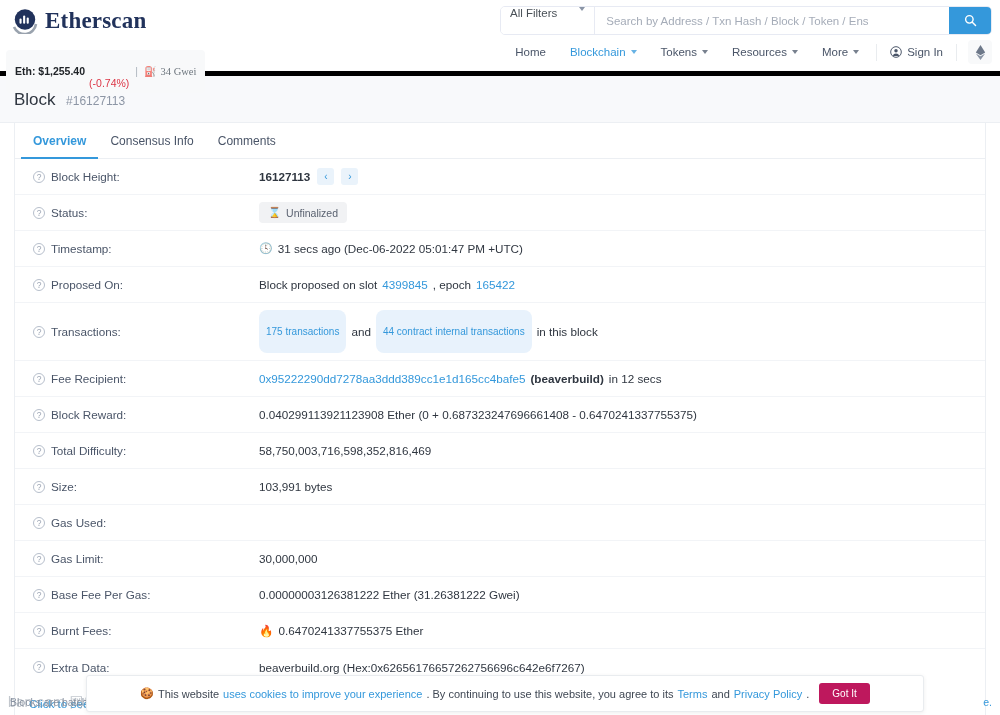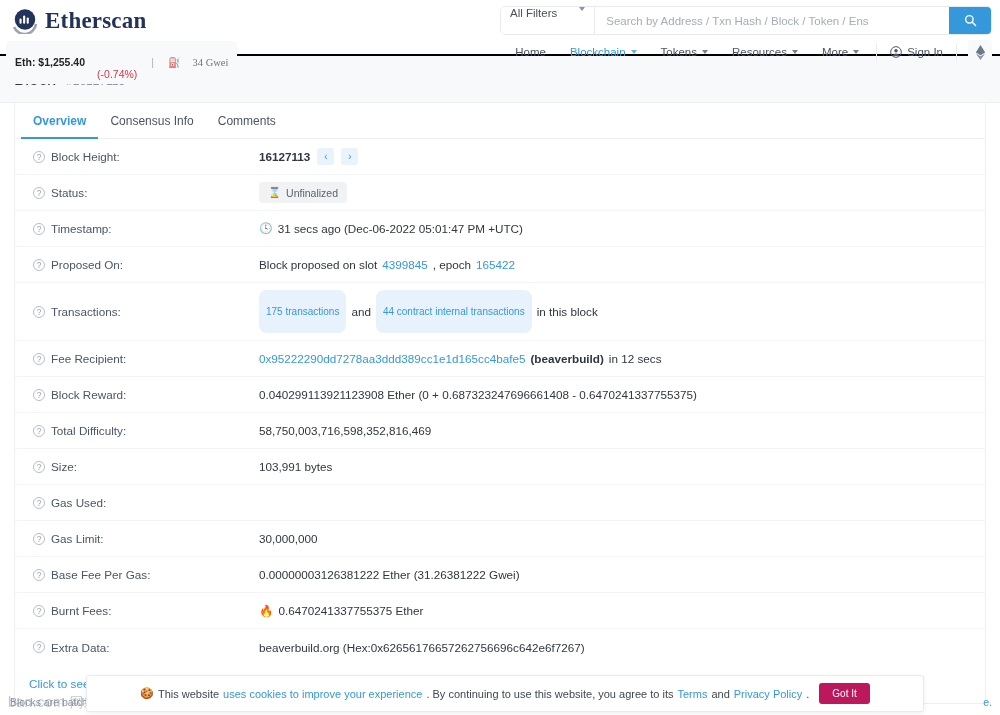--- a/index.html
+++ b/index.html
@@ -9,42 +9,42 @@
     overflow: hidden;
     background: #ffffff;
     font-family: "Liberation Sans", sans-serif;
     -webkit-font-smoothing: antialiased;
   }
   a { text-decoration: none; color: #3498db; }
 
   
   .topbar {
     position: relative;
-    height: 56px;
+    height: 76px;
     background: #fff;
-    border-bottom: 2px solid #000000;
+    border-bottom: 5px solid #000000;
   }
   .brand {
     position: absolute; left: 12px; top: 8px;
     display: flex; align-items: center; gap: 7px;
   }
   .brand-mark {
     width: 26px; height: 26px; position: relative;
   }
   .brand-name {
     font-family: "Liberation Serif", serif;
     font-size: 23px; font-weight: 700; color: #21325b;
     letter-spacing: .2px;
   }
   .pricebar {
-    position: absolute; left: 6px; top: 41px;
+    position: absolute; left: 6px; top: 50px;
     background: #f8f9fa; border-radius: 4px;
     padding: 3px 9px 4px 9px;
     font-size: 10.5px; color: #333; white-space: nowrap;
-    display: flex; align-items: center; gap: 12px;
+    display: flex; align-items: center; gap: 4px;
   }
   .pricebar .eth-label { font-weight: 700; color: #212529; }
   .price-change { color: #dc3545; margin-top: 24px; }
   .pipe { color: #adb5bd; margin: 0 2px; }
   .gas-ico { font-size: 10px; opacity: .65; }
   .gwei { color: #6c757d; font-family: Liberation Serif, serif; }
 
   
   .searchwrap {
     position: absolute; left: 500px; top: 6px;

